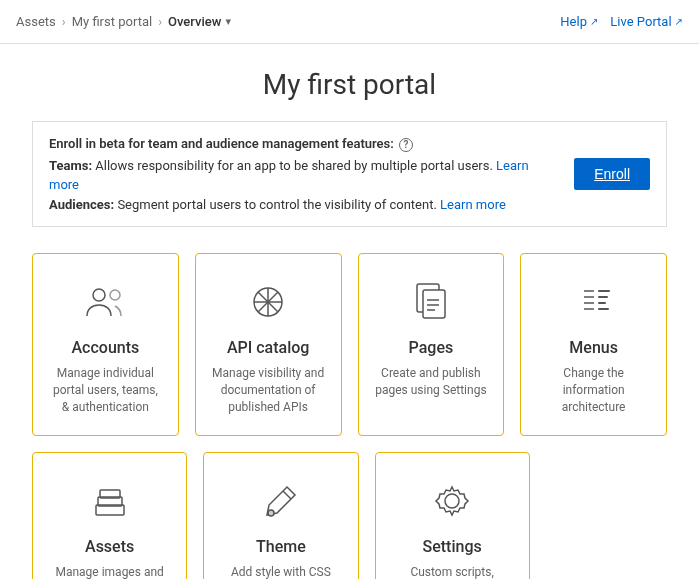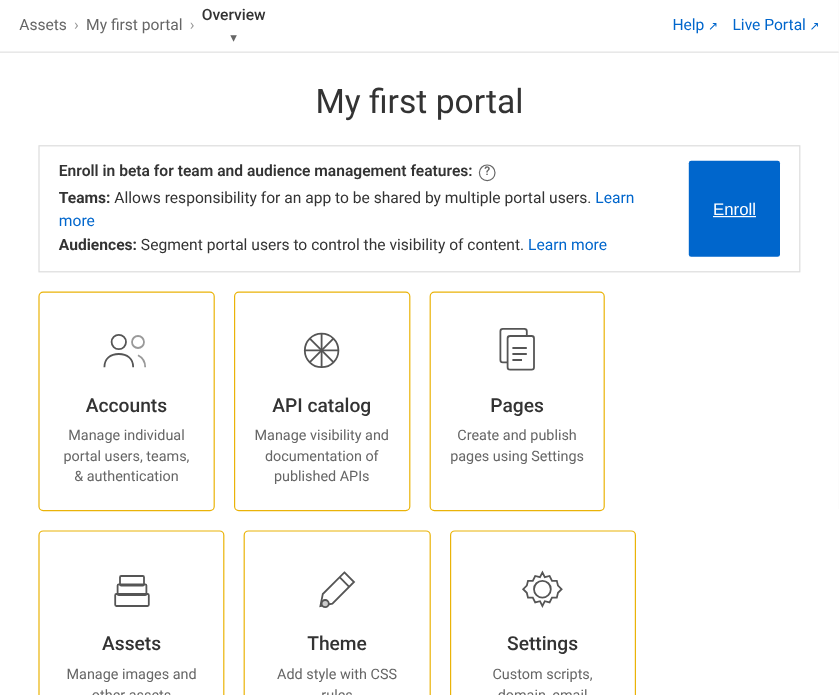--- a/index.html
+++ b/index.html
@@ -36,21 +36,20 @@
       color: #666;
       text-decoration: none;
       cursor: pointer;
     }
     .breadcrumb-current {
       display: flex;
       align-items: center;
       gap: 4px;
       font-weight: 500;
       color: #333;
-      flex-direction: column;
     }
     .breadcrumb-dropdown {
       cursor: pointer;
       color: #666;
       font-size: 11px;
     }
     .nav-right {
       display: flex;
       align-items: center;
       gap: 12px;
@@ -81,23 +80,24 @@
       font-size: 28px;
       font-weight: 400;
       margin-bottom: 20px;
       color: #333;
     }
 
     
     .beta-banner {
       border: 1px solid #ddd;
       padding: 12px 16px;
-      margin-bottom: 16px;
+      margin-bottom: 26px;
       display: flex;
       justify-content: space-between;
+      align-items: center;
       background: #fff;
     }
     .beta-text {
       font-size: 13px;
       color: #333;
       line-height: 1.5;
     }
     .beta-text .beta-title {
       font-weight: 600;
       margin-bottom: 2px;
@@ -276,20 +276,37 @@
           <rect x="16" y="12" width="22" height="28" rx="2" fill="white"></rect>
           <line x1="20" y1="22" x2="32" y2="22"></line>
           <line x1="20" y1="27" x2="32" y2="27"></line>
           <line x1="20" y1="32" x2="28" y2="32"></line>
         </svg>
       </div>
       <div class="card-title">Pages</div>
       <div class="card-desc">Create and publish pages using Settings</div>
     </div>
 
+    <div class="card">
+      <div class="card-icon">
+        <svg viewBox="0 0 48 48" fill="none" stroke="#555" stroke-width="1.5">
+
+          <rect x="28" y="12" width="12" height="2" rx="1" fill="#555" stroke="none"></rect>
+          <rect x="28" y="18" width="10" height="2" rx="1" fill="#555" stroke="none"></rect>
+          <rect x="28" y="24" width="8" height="2" rx="1" fill="#555" stroke="none"></rect>
+          <rect x="28" y="30" width="11" height="2" rx="1" fill="#555" stroke="none"></rect>
+          <line x1="14" y1="13" x2="24" y2="13"></line>
+          <line x1="14" y1="19" x2="24" y2="19"></line>
+          <line x1="14" y1="25" x2="24" y2="25"></line>
+          <line x1="14" y1="31" x2="24" y2="31"></line>
+        </svg>
+      </div>
+      <div class="card-title">Menus</div>
+      <div class="card-desc">Change the information architecture</div>
+    </div>
 
   </div>
 
   <div class="cards-row cards-row-3">
 
     <div class="card">
       <div class="card-icon">
         <svg viewBox="0 0 48 48" fill="none" stroke="#555" stroke-width="1.5">
 
           <rect x="10" y="28" width="28" height="10" rx="1"></rect>

